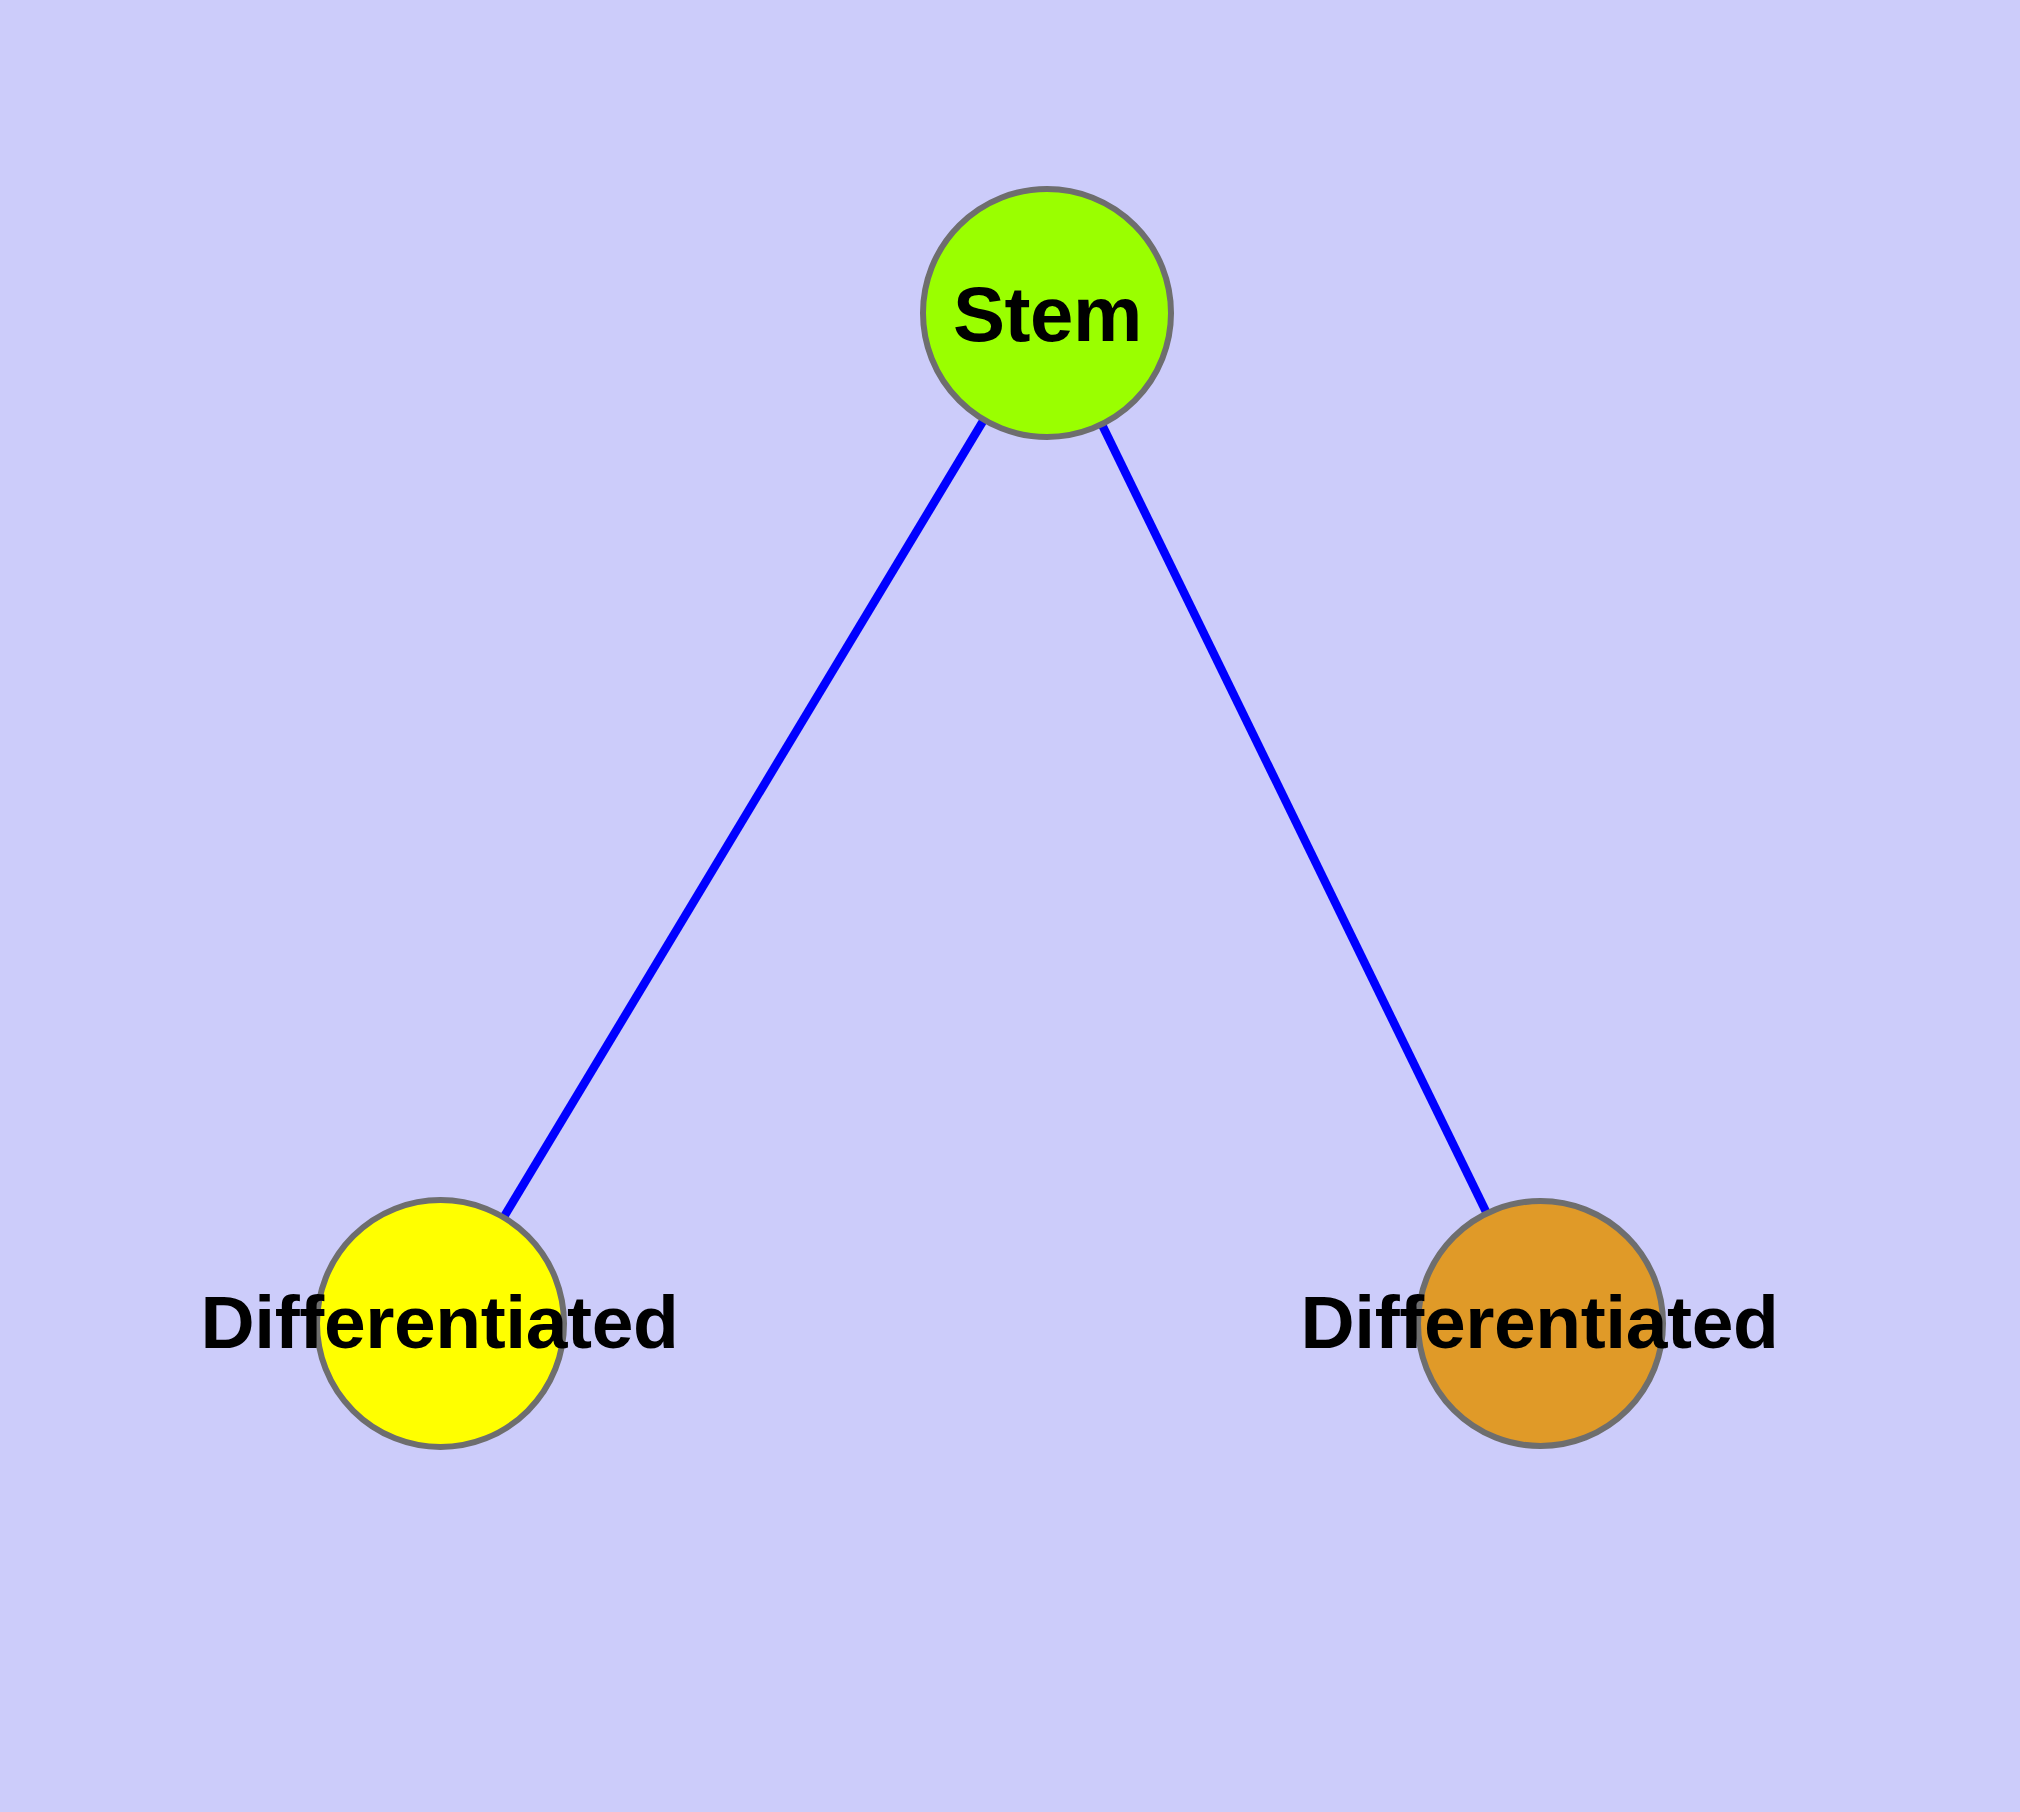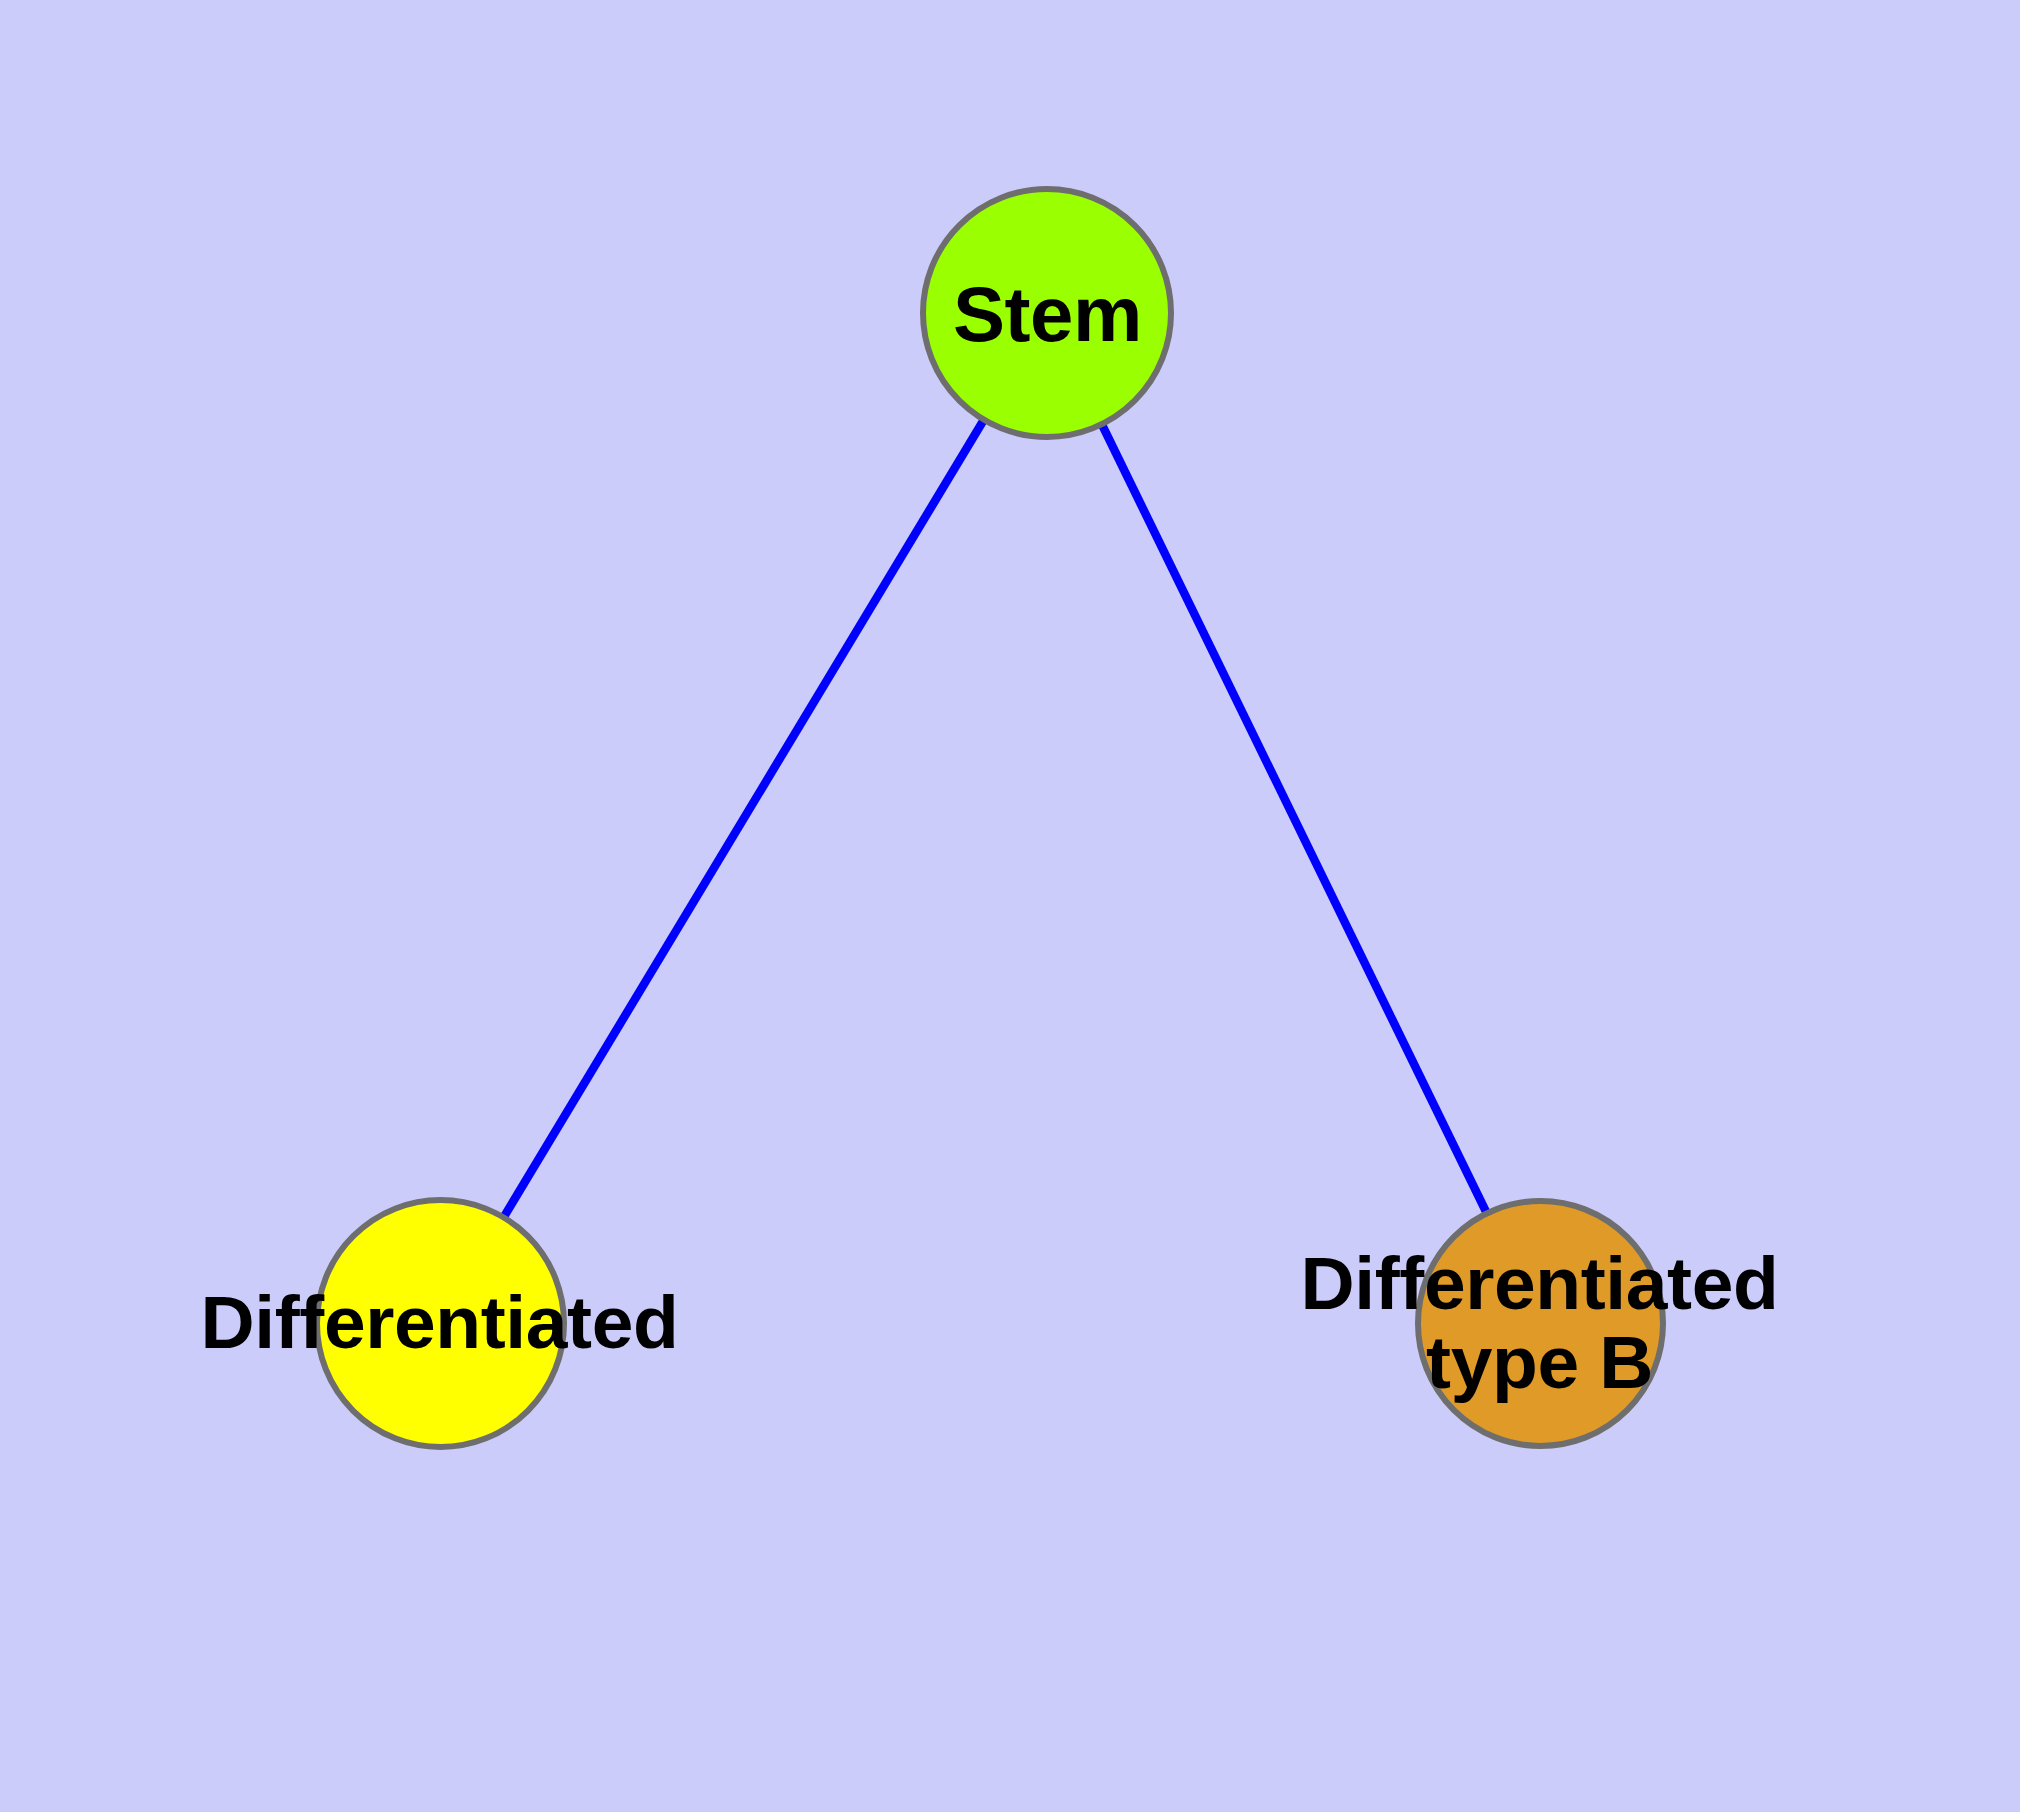--- a/index.html
+++ b/index.html
@@ -74,18 +74,18 @@
       <div class="node-label" style="font-size: 78px; color: rgb(0, 0, 0); width: 1695px; left: 200px; top: -592px; height: 1812px; display: flex; flex-direction: column; align-items: center; justify-content: center;"><div>Stem</div></div>
     </div>
 
     <div class="node-group">
       <div class="node-circle" style="left: 314px; top: 1197px; width: 253px; height: 253px; background: rgb(255, 255, 0); border: 6px solid rgb(110, 110, 110);"></div>
       <div class="node-label" style="font-size: 75px; color: rgb(0, 0, 0); width: 1695px; left: -408px; top: 417px; height: 1812px; display: flex; flex-direction: column; align-items: center; justify-content: center;"><div>Differentiated</div></div>
     </div>
 
     <div class="node-group">
       <div class="node-circle" style="left: 1415px; top: 1198px; width: 251px; height: 251px; background: rgb(224, 154, 40); border: 6px solid rgb(110, 110, 110);"></div>
-      <div class="node-label" style="font-size: 75px; color: rgb(0, 0, 0); width: 1695px; left: 692px; top: 417px; height: 1812px; display: flex; flex-direction: column; align-items: center; justify-content: center;"><div>Differentiated</div><div>type B</div></div>
+      <div class="node-label" style="font-size: 75px; color: rgb(0, 0, 0); width: 1695px; left: 692px; top: 417px; height: 1812px; display: flex; flex-direction: column; align-items: center; justify-content: center;"><div>Differentiated</div></div>
     </div>
 
   </div>
 </div>
 
 
 </body></html>

